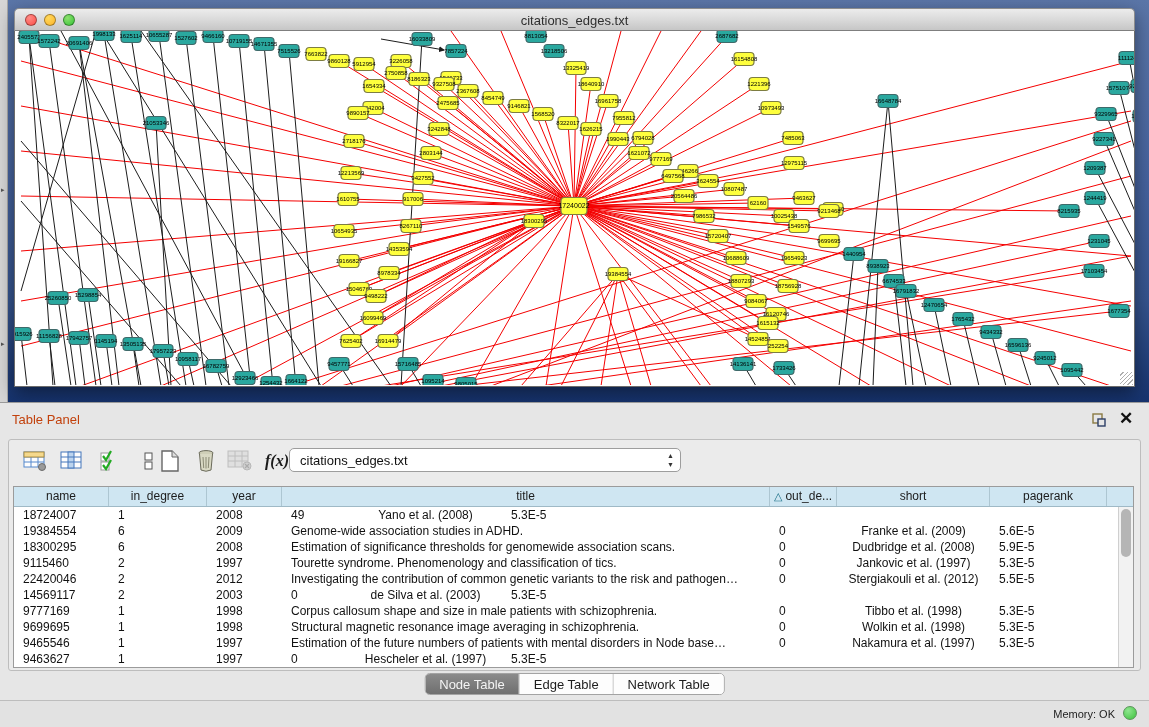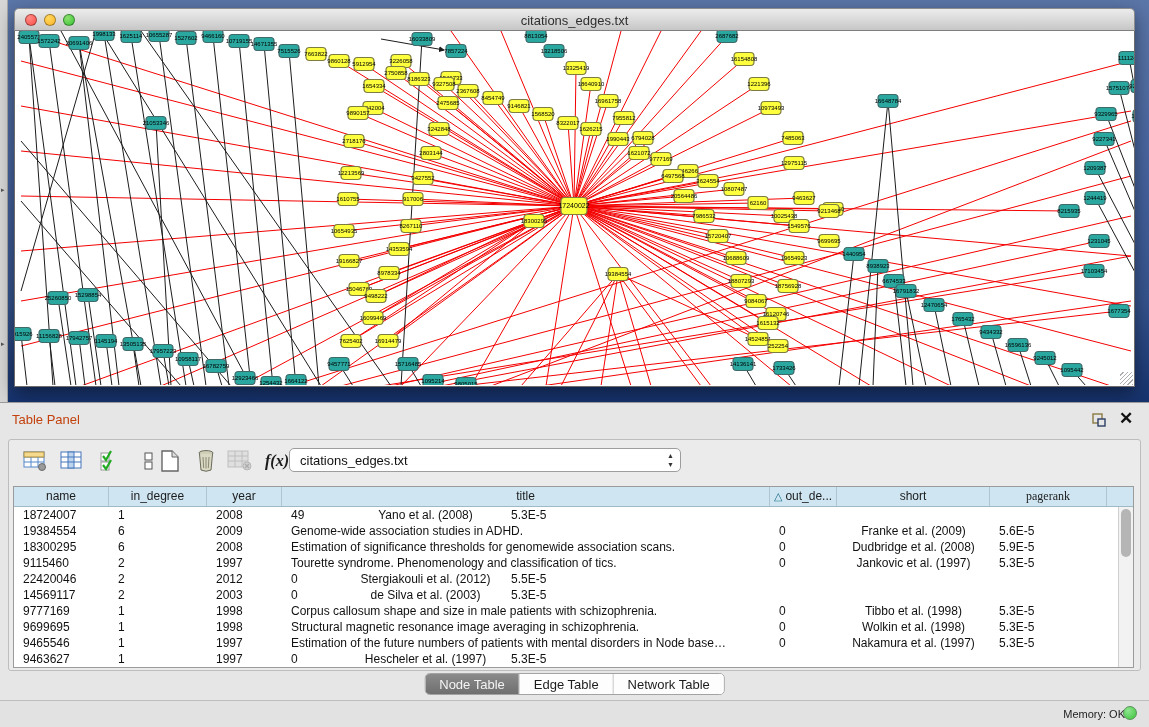--- a/index.html
+++ b/index.html
@@ -60,21 +60,21 @@
   .vthumb { position:absolute; left:2px; top:2px; width:10px; height:48px; background:#b5b5b5; border-radius:6px; }
 
   .tabs { position:absolute; left:0; top:270px; width:100%; height:26px; }
   .seg { position:absolute; left:50%; transform:translateX(-50%); top:0; display:flex; height:22px;
     border:1px solid #a3a3a3; border-radius:5px; overflow:hidden; background:#fff; }
   .seg-btn { font-size:13px; padding:0 14px; line-height:21px; color:#1d1d1d; background:#fdfdfd; border-right:1px solid #bbb; }
   .seg-btn:last-child { border-right:none; }
   .seg-btn.sel { background:linear-gradient(180deg,#8b8b8b,#6f6f6f); color:#f4f4f4; }
 
   .statusbar { position:absolute; left:0; top:700px; width:1149px; height:27px; background:#e2e2e2; border-top:1px solid #bdbdbd; }
-  .mem { position:absolute; right:24px; top:7px; font-size:11px; color:#222; }
+  .mem { position:absolute; right:34px; top:7px; font-size:11px; color:#222; }
   .memdot { position:absolute; right:12px; top:5px; width:14px; height:14px; border-radius:50%;
     background:radial-gradient(circle at 35% 30%, #8fe68f, #3cc23c); border:1px solid #5a945a; }
 </style>
 </head>
 <body>
 
 <div class="app">
 
   <div class="desktop">
     <div class="left-strip">
@@ -899,21 +899,21 @@
       </div>
 
       <div class="tbl">
         <div class="tbl-header" id="thead">
             <div class="th" style="width: 95px;">name</div>
             <div class="th" style="width: 98px;">in_degree</div>
             <div class="th" style="width: 75px;">year</div>
             <div class="th" style="width: 488px;">title</div>
             <div class="th" style="width: 67px;"><span class="sort-tri">△</span>out_de...</div>
             <div class="th" style="width: 153px;">short</div>
-            <div class="th" style="width: 117px; font-family: Liberation Serif, serif;">pagerank</div>
+            <div class="th" style="width: 117px;">pagerank</div>
           </div>
         <div class="tbl-body" id="tbody">
             <div class="tr">
               <div class="td" style="width: 95px;">18724007</div>
               <div class="td" style="width: 98px;">1</div>
               <div class="td" style="width: 75px;">2008</div>
               <div class="td" style="width: 67px;">49</div>
               <div class="td center" style="width: 153px;">Yano et al. (2008)</div>
               <div class="td" style="width: 117px;">5.3E-5</div>
             </div>
@@ -941,20 +941,21 @@
               <div class="td" style="width: 75px;">1997</div>
               <div class="td" style="width: 488px;">Tourette syndrome. Phenomenology and classification of tics.</div>
               <div class="td" style="width: 67px;">0</div>
               <div class="td center" style="width: 153px;">Jankovic et al. (1997)</div>
               <div class="td" style="width: 117px;">5.3E-5</div>
             </div>
             <div class="tr">
               <div class="td" style="width: 95px;">22420046</div>
               <div class="td" style="width: 98px;">2</div>
               <div class="td" style="width: 75px;">2012</div>
+              <div class="td" style="width: 488px;">Investigating the contribution of common genetic variants to the risk and pathogen…</div>
               <div class="td" style="width: 67px;">0</div>
               <div class="td center" style="width: 153px;">Stergiakouli et al. (2012)</div>
               <div class="td" style="width: 117px;">5.5E-5</div>
             </div>
             <div class="tr">
               <div class="td" style="width: 95px;">14569117</div>
               <div class="td" style="width: 98px;">2</div>
               <div class="td" style="width: 75px;">2003</div>
               <div class="td" style="width: 67px;">0</div>
               <div class="td center" style="width: 153px;">de Silva et al. (2003)</div>

